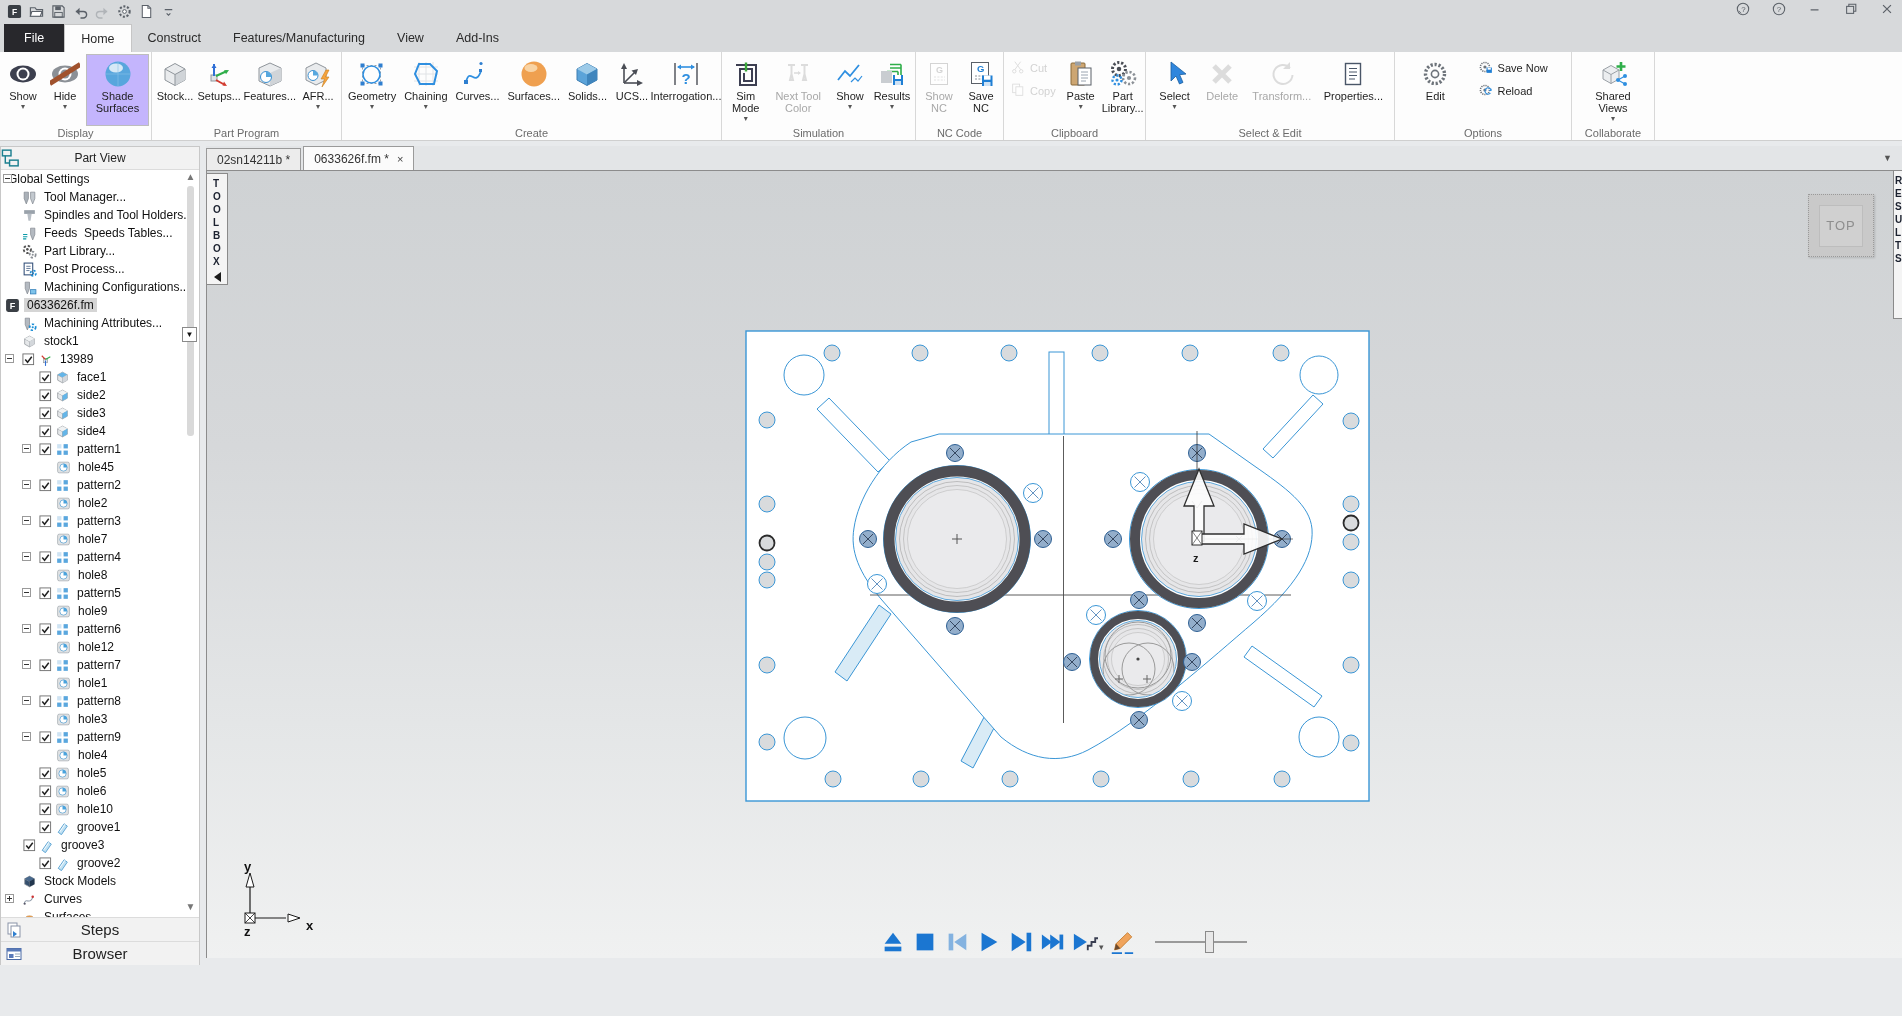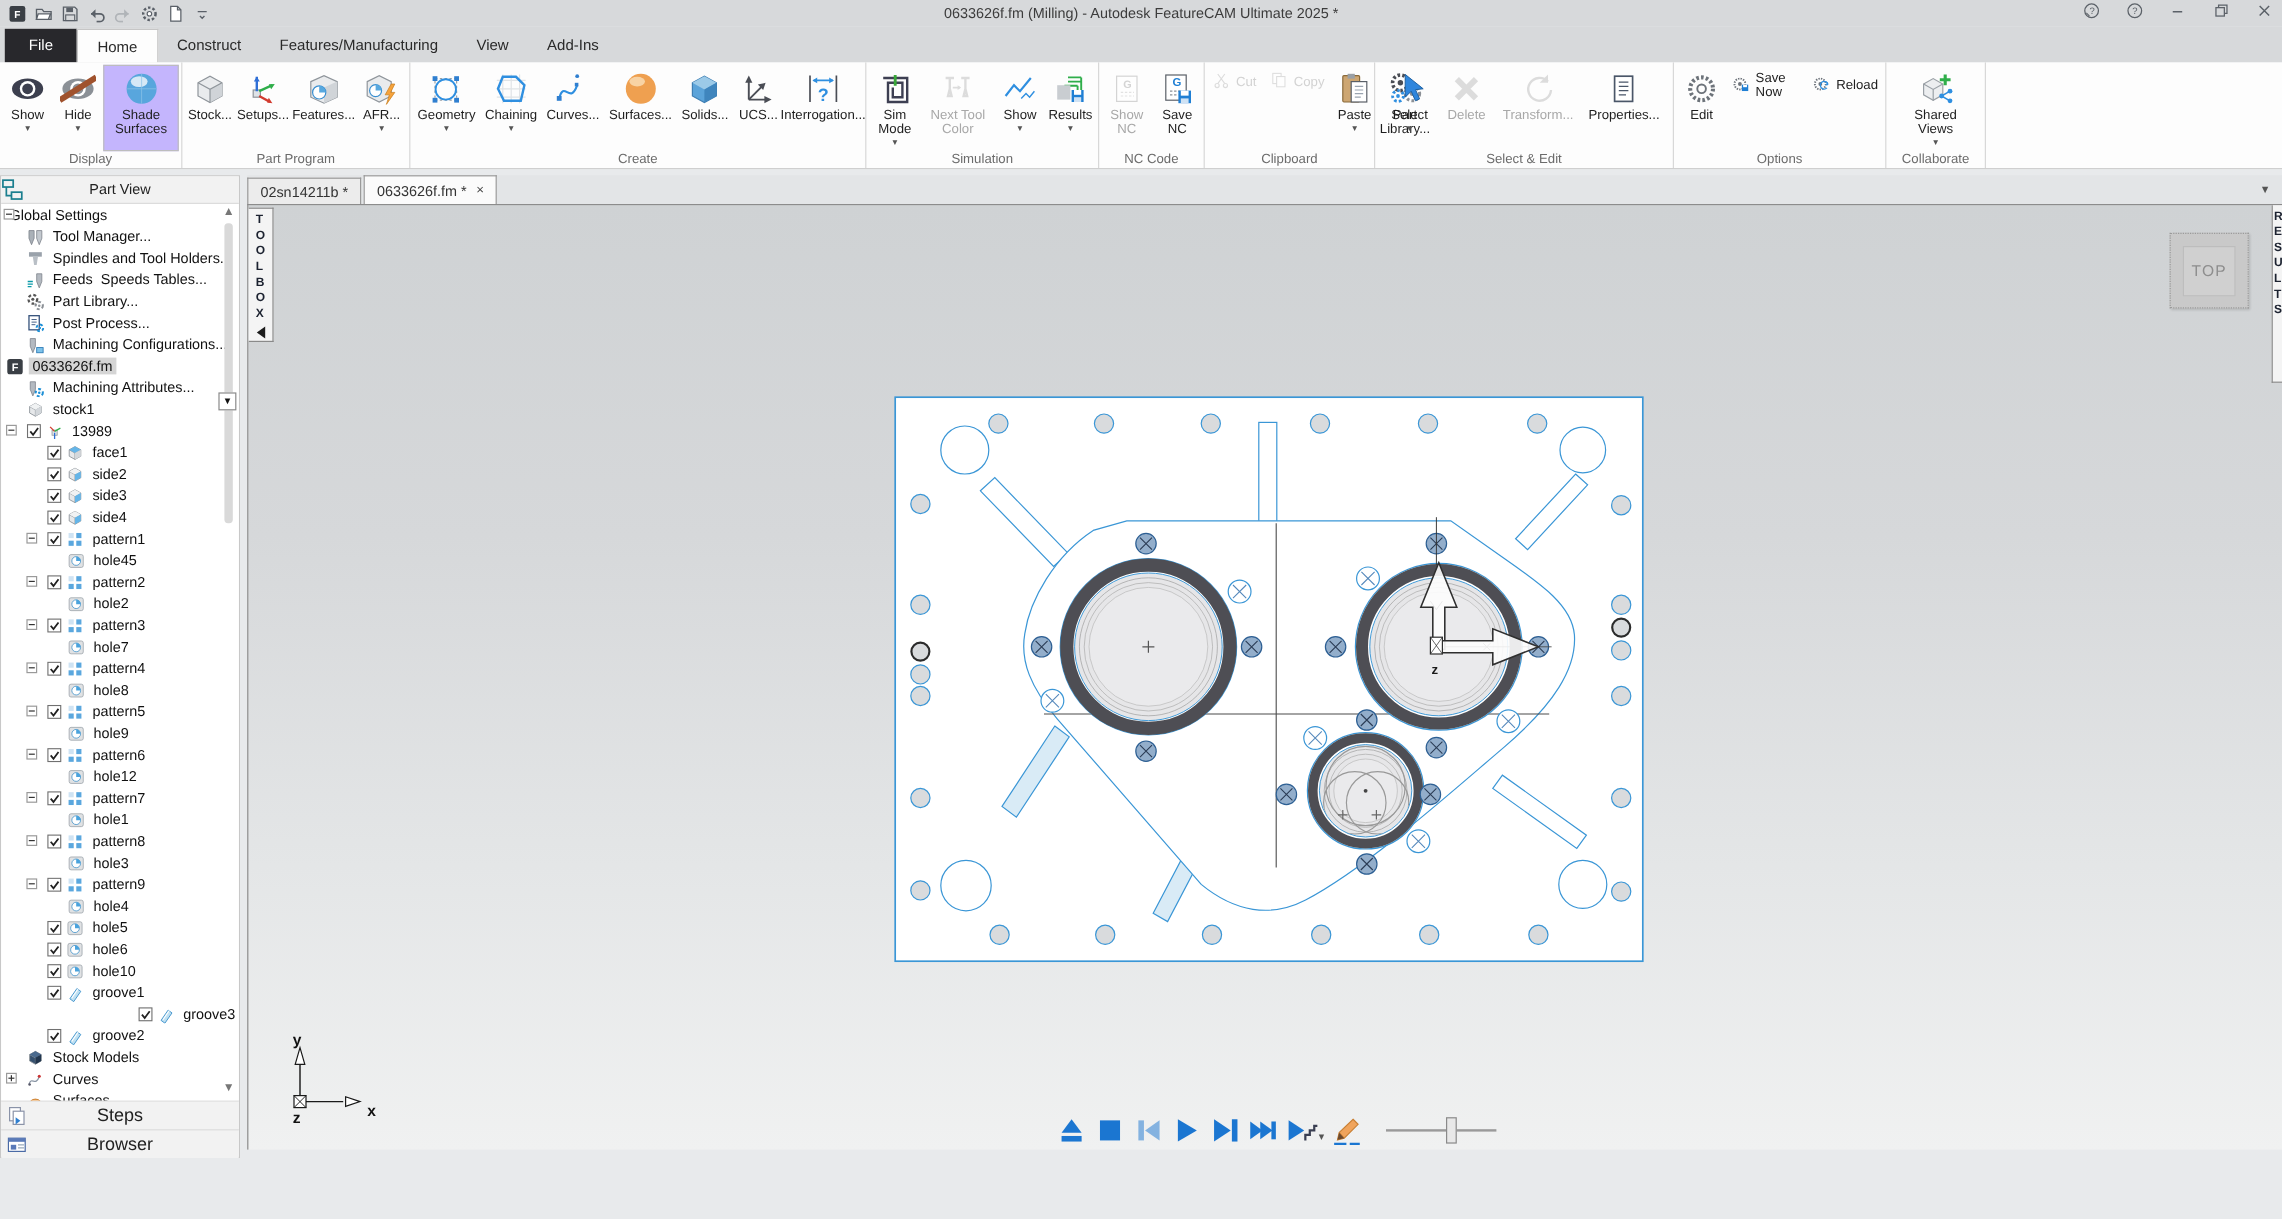--- a/index.html
+++ b/index.html
@@ -28,21 +28,21 @@
   .rgroup-items { flex:1; display:flex; align-items:flex-start; justify-content:space-evenly; }
   .rgroup-label { height:15px; text-align:center; font-size:11px; color:#6b6b6b; line-height:14px; }
   .rbtn { display:flex; flex-direction:column; align-items:center; padding:3px 3px 0 3px; min-width:42px; max-width:66px; height:72px; border:1px solid transparent; }
   .rbtn .ric { height:32px; display:flex; align-items:center; justify-content:center; }
   .rbtn .ric svg { width:30px; height:30px; }
   .rbtn .rlab { font-size:11px; line-height:12px; text-align:center; color:#1e1e1e; white-space:pre-line; }
   .rbtn .dd { font-size:8px; color:#555; line-height:8px; margin-top:1px; }
   .rbtn.pressed { background:#c4b5fd; border-color:#bdbdbd; }
   .rbtn.disabled .rlab { color:#a8a8a8; }
   .rbtn.disabled .ric, .sbtn.disabled { opacity:.5; filter:grayscale(1); }
-  .rstack { display:flex; flex-direction:row; gap:3px; padding-top:4px; }
+  .rstack { display:flex; flex-direction:column; gap:3px; padding-top:4px; }
   .sbtn { display:flex; align-items:center; gap:4px; font-size:11px; color:#1e1e1e; padding:1px 4px; }
   .sbtn.disabled { color:#a8a8a8; }
   .sbtn svg { width:16px; height:16px; }
 
   
   #left-panel { position:absolute; left:0; top:146px; width:200px; height:819px; background:#fff; border:1px solid #c8c8c8; z-index:3; }
   #pv-header { height:23px; background:#f2f2f2; border-bottom:1px solid #dcdcdc; display:flex; align-items:center; }
   #pv-header .ph-icon { width:20px; display:flex; justify-content:center; }
   #pv-header .ph-title { flex:1; text-align:center; font-size:12px; color:#222; margin-right:20px; }
   #tree { position:relative; height:747px; overflow:hidden; background:#fff; }
@@ -151,21 +151,20 @@
             <path d="M3.5 1.5h6l3 3v10h-9z" fill="#fff" stroke="#5a6068" stroke-width="1.1"></path>
             <path d="M9.5 1.5v3h3" fill="none" stroke="#5a6068" stroke-width="1.1"></path>
           </svg>
         </div>
         <div class="qic">
           <svg viewBox="0 0 16 16">
             <path d="M4 6h8M6 10l2 2 2-2" stroke="#5a6068" fill="none" stroke-width="1.2"></path>
           </svg>
         </div>
       </div>
-    <div id="win-title">0633626f.fm (Milling) - Autodesk FeatureCAM Ultimate 2025 *</div>
     <div id="winbtns">
         <div class="wbtn"><svg viewBox="0 0 16 16">
             <circle cx="8" cy="8" r="6.5" fill="none" stroke="#5b6168" stroke-width="1.2"></circle>
             <text x="8.5" y="11.5" text-anchor="middle" font-size="9" fill="#5b6168" font-family="Liberation Sans, sans-serif">?</text>
             <path d="M3 10l3 3" stroke="#5b6168"></path>
           </svg></div>
         <div class="wbtn"><svg viewBox="0 0 16 16">
             <circle cx="8" cy="8" r="6.5" fill="none" stroke="#5b6168" stroke-width="1.2"></circle>
             <text x="8" y="11.5" text-anchor="middle" font-size="9" fill="#5b6168" font-family="Liberation Sans, sans-serif">?</text>
           </svg></div>
@@ -843,21 +842,21 @@
               <circle cx="7" cy="7" r="3.4" fill="#fff" stroke="#3a8fc9" stroke-width=".6"></circle>
               <path d="M7 7V3.6A3.4 3.4 0 0 1 10.4 7z" fill="#4aa3dd"></path>
             </svg></span><span class="tlabel">hole10</span></div>
         <div class="trow" style="padding-left: 38px;"><span class="tchk"><svg viewBox="0 0 14 14">
               <rect x="1" y="1" width="11.5" height="11.5" fill="#fff" stroke="#707070"></rect>
               <path d="M3.5 7l2.5 3 4.5-6" fill="none" stroke="#222" stroke-width="1.6"></path>
             </svg></span><span class="ticon"><svg viewBox="0 0 14 14">
               <path d="M3 11.5l5.5-8 3 2.2-5.5 8z" fill="#bfe0f2" stroke="#3a8fc9" stroke-width=".7"></path>
               <path d="M4.5 11l5-7.3" stroke="#fff" stroke-width=".8"></path>
             </svg></span><span class="tlabel">groove1</span></div>
-        <div class="trow" style="padding-left: 22px; justify-content: flex-end;"><span class="tchk"><svg viewBox="0 0 14 14">
+        <div class="trow" style="padding-left: 22px;"><span class="tchk"><svg viewBox="0 0 14 14">
               <rect x="1" y="1" width="11.5" height="11.5" fill="#fff" stroke="#707070"></rect>
               <path d="M3.5 7l2.5 3 4.5-6" fill="none" stroke="#222" stroke-width="1.6"></path>
             </svg></span><span class="ticon"><svg viewBox="0 0 14 14">
               <path d="M3 11.5l5.5-8 3 2.2-5.5 8z" fill="#bfe0f2" stroke="#3a8fc9" stroke-width=".7"></path>
               <path d="M4.5 11l5-7.3" stroke="#fff" stroke-width=".8"></path>
             </svg></span><span class="tlabel">groove3</span></div>
         <div class="trow" style="padding-left: 38px;"><span class="tchk"><svg viewBox="0 0 14 14">
               <rect x="1" y="1" width="11.5" height="11.5" fill="#fff" stroke="#707070"></rect>
               <path d="M3.5 7l2.5 3 4.5-6" fill="none" stroke="#222" stroke-width="1.6"></path>
             </svg></span><span class="ticon"><svg viewBox="0 0 14 14">

